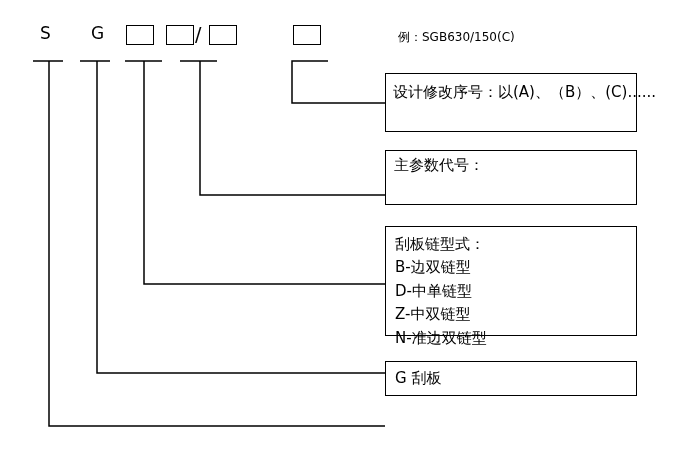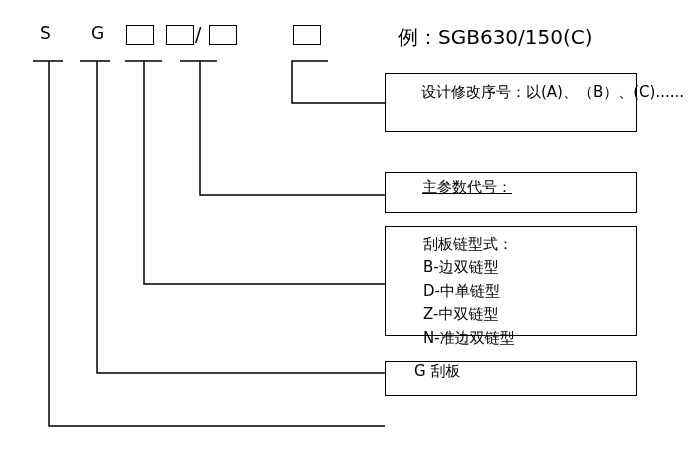--- a/index.html
+++ b/index.html
@@ -39,56 +39,56 @@
     position: absolute;
     left: 195px;
     top: 24px;
     font-size: 19px;
     line-height: 21px;
   }
   .example-label {
     position: absolute;
     left: 398px;
     top: 28px;
-    font-size: 20px;
+    font-size: 12px;
     line-height: 18px;
   }
   svg.connectors {
     position: absolute;
     left: 0; top: 0;
   }
   .callout {
     position: absolute;
     left: 385px;
     width: 252px;
     border: 1.5px solid #000000;
     box-sizing: border-box;
     background: #ffffff;
     font-size: 15px;
   }
-  .callout .line { white-space: pre; margin-left: 28px; }
+  .callout .line { white-space: pre; }
   #callout-design-revision {
     top: 73px; height: 59px;
     padding: 8px 4px 0 7px;
     line-height: 21px;
   }
   #callout-main-params {
-    top: 172px; height: 41px;
+    top: 150px; height: 55px;
     padding: 0 2px 0 8px;
     line-height: 28px;
-    text-decoration: underline;
   }
   #callout-chain-type {
     top: 226px; height: 110px;
     padding: 6px 6px 0 9px;
     line-height: 23.4px;
   }
   #callout-scraper {
     top: 361px; height: 35px;
-    display: flex; align-items: flex-start;
+    display: flex; align-items: center;
+    padding-left: 9px;
   }
   #callout-conveyor {
     top: 413px; height: 32px;
     display: flex; align-items: center;
     padding-left: 9px;
   }
 </style>
 </head>
 <body>
 

